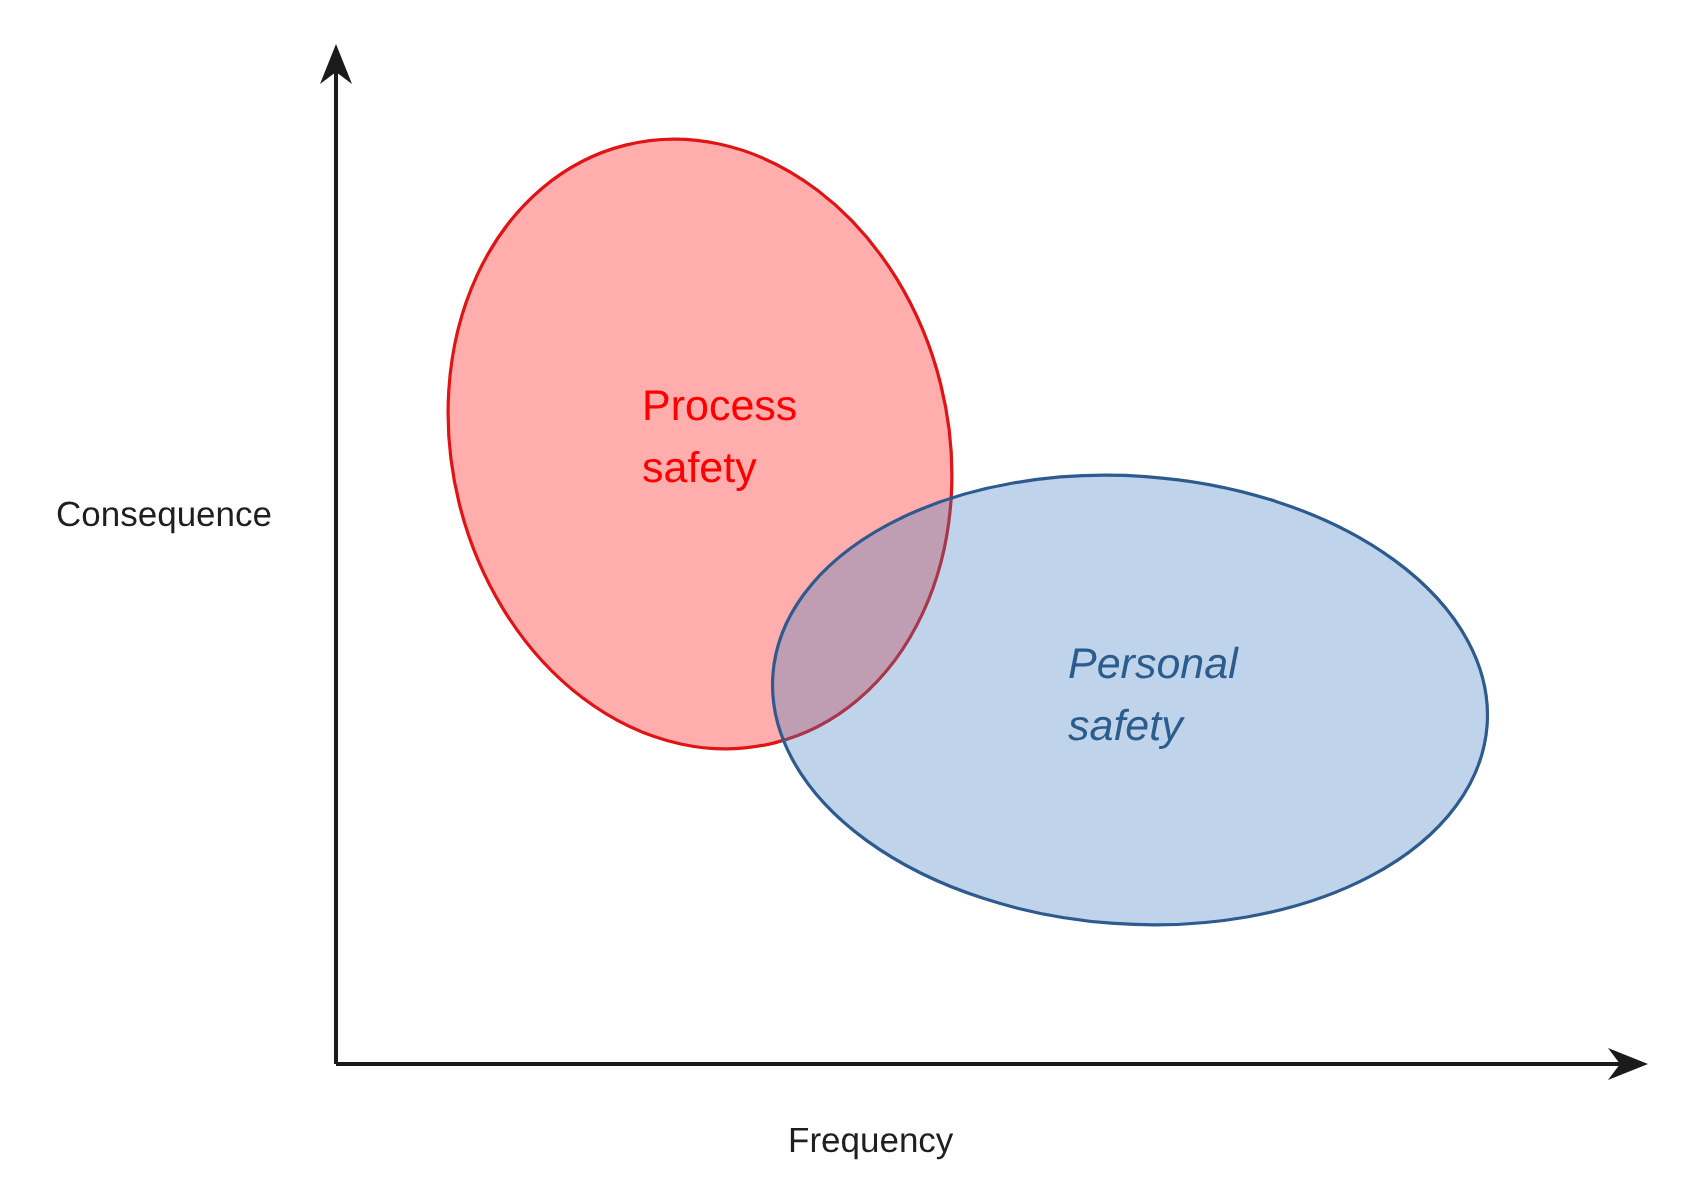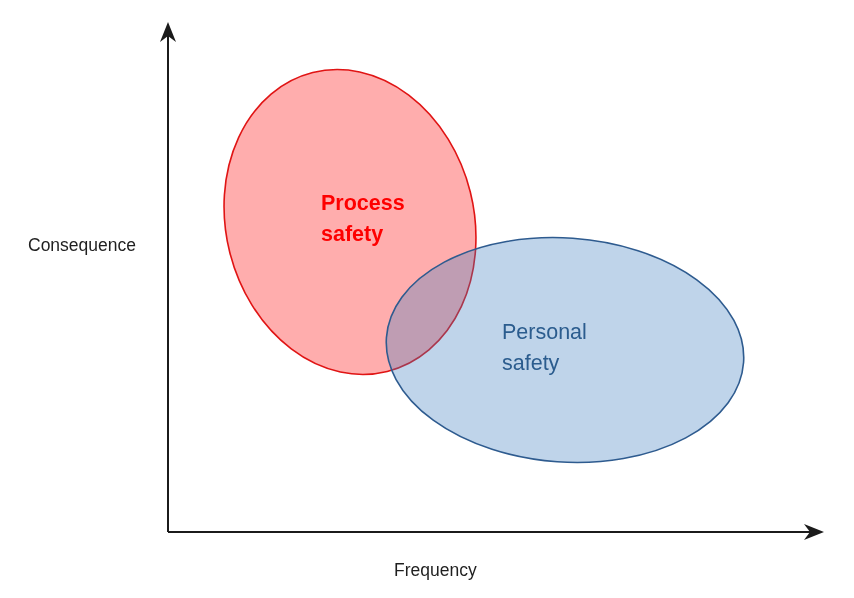--- a/index.html
+++ b/index.html
@@ -41,39 +41,39 @@
     white-space: pre-line;
     user-select: none;
   }
   .lbl-axis {
     font-size: 17.5px;
     line-height: 22px;
     color: #1f1f1f;
   }
   .lbl-consequence {
     left: 28px;
-    top: 234px;
+    top: 246px;
   }
   .lbl-frequency {
     left: 394px;
     top: 559px;
     width: 100px;
   }
   .lbl-region {
     font-size: 21.5px;
     line-height: 31px;
   }
   .lbl-process {
     left: 321px;
     top: 188px;
-    font-weight: bold;
   }
   .lbl-personal {
-    left: 502px;
+    left: 534px;
     top: 317px;
+    font-style: italic;
   }
 </style>
 </head>
 <body>
 
 <div class="stage">
 
   <svg class="diagram-svg" viewBox="0 0 854 598" xmlns="http://www.w3.org/2000/svg" style="color: rgb(27, 27, 27);">
 
     <ellipse class="region-ellipse" cx="350" cy="222" rx="124" ry="154" transform="rotate(-14 350 222)" fill="#ff0000" fill-opacity="0.32" stroke="#e01414"></ellipse>

